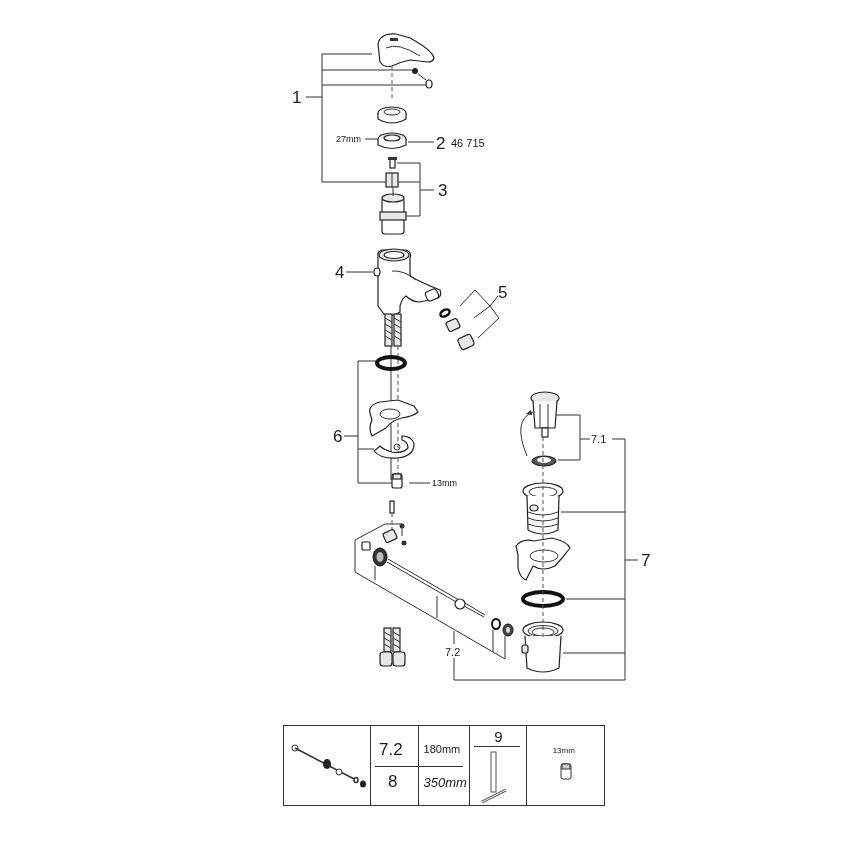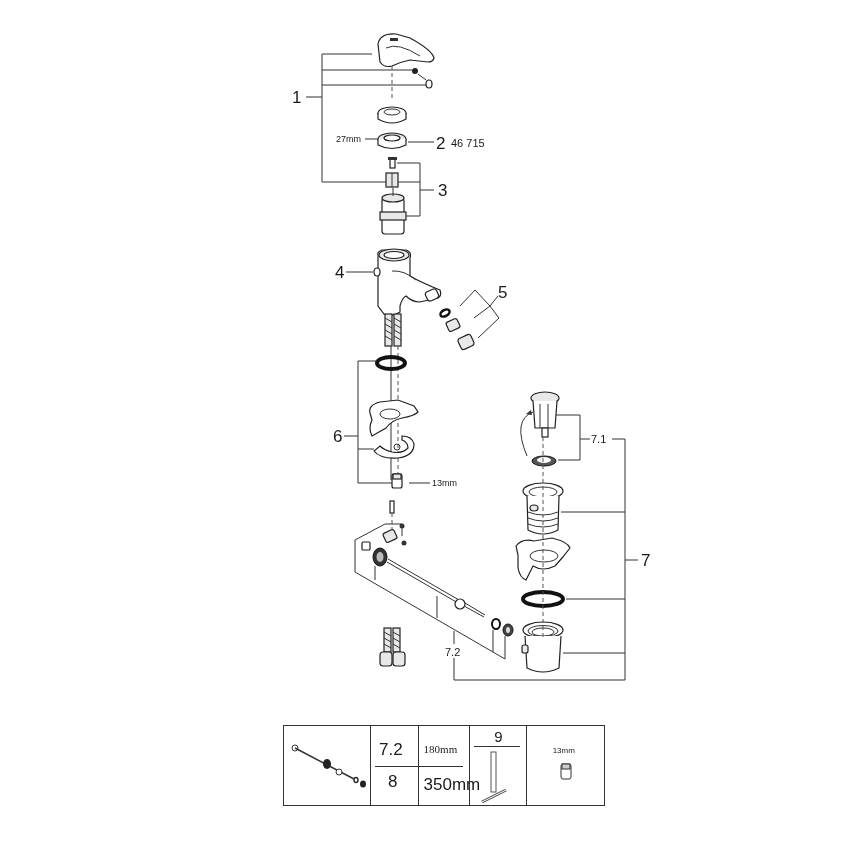--- a/index.html
+++ b/index.html
@@ -232,23 +232,23 @@
       <ellipse cx="72" cy="54" rx="2" ry="2.5" fill="none" stroke="#333" stroke-width="1.5"></ellipse>
       <ellipse cx="79" cy="58" rx="3" ry="3.5" fill="#222"></ellipse>
     </svg>
   </div>
   <div class="cell" style="width:48px;">
     <span class="t-txt" style="left:8px;top:14px;font-size:17px;">7.2</span>
     <div style="position:absolute;left:4px;right:0;top:40px;border-top:1px solid #333;"></div>
     <span class="t-txt" style="left:17px;top:46px;font-size:17px;">8</span>
   </div>
   <div class="cell" style="width:52px;">
-    <span class="t-txt" style="left:5px;top:17px;font-size:11px;font-family:Liberation Serif, serif;">180mm</span>
+    <span class="t-txt" style="left:5px;top:17px;font-size:11px;">180mm</span>
     <div style="position:absolute;left:0;right:6px;top:40px;border-top:1px solid #333;"></div>
-    <span class="t-txt" style="left:5px;top:49px;font-size:17px;">350mm</span>
+    <span class="t-txt" style="left:5px;top:49px;font-size:13px;font-style:italic;">350mm</span>
   </div>
   <div class="cell" style="width:57px;">
     <span class="t-txt" style="left:24px;top:2px;font-size:15px;">9</span>
     <div style="position:absolute;left:4px;right:6px;top:20px;border-top:1px solid #333;"></div>
     <svg width="57" height="60" viewBox="0 0 57 60" style="position:absolute;left:0;top:20px;">
       <rect x="21" y="6" width="5" height="40" fill="#fff" stroke="#555"></rect>
       <line x1="12" y1="56" x2="36" y2="44" stroke="#555" stroke-width="3"></line>
       <line x1="12" y1="56" x2="36" y2="44" stroke="#fff" stroke-width="1"></line>
     </svg>
   </div>

